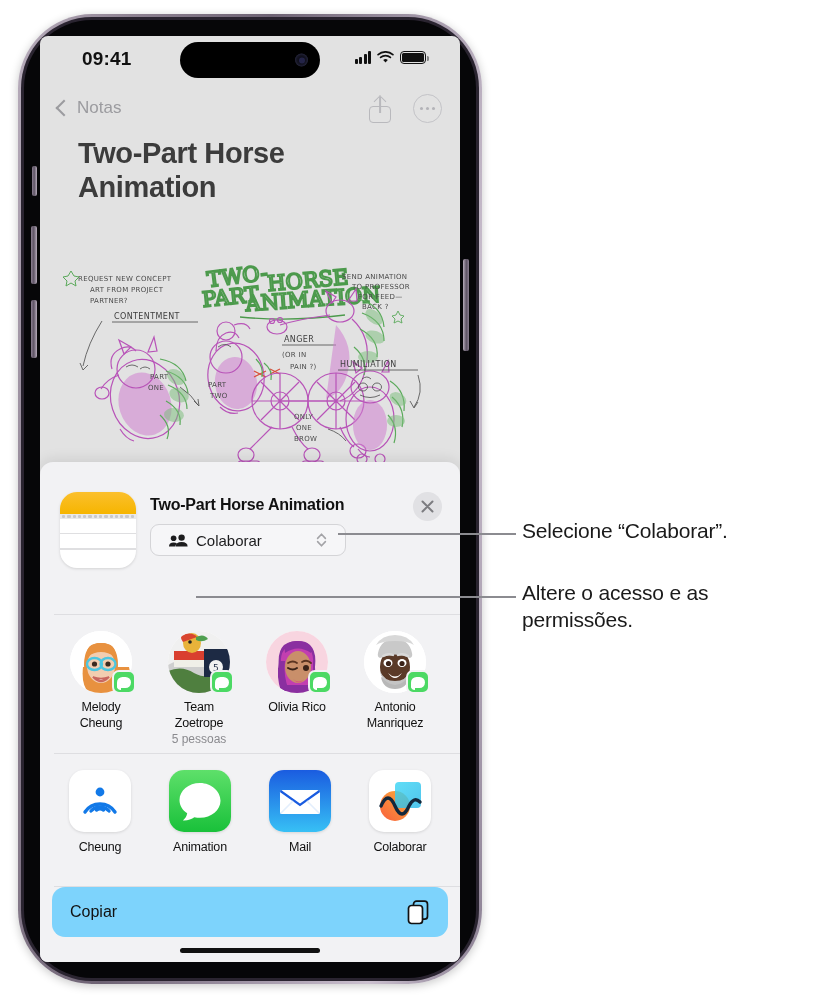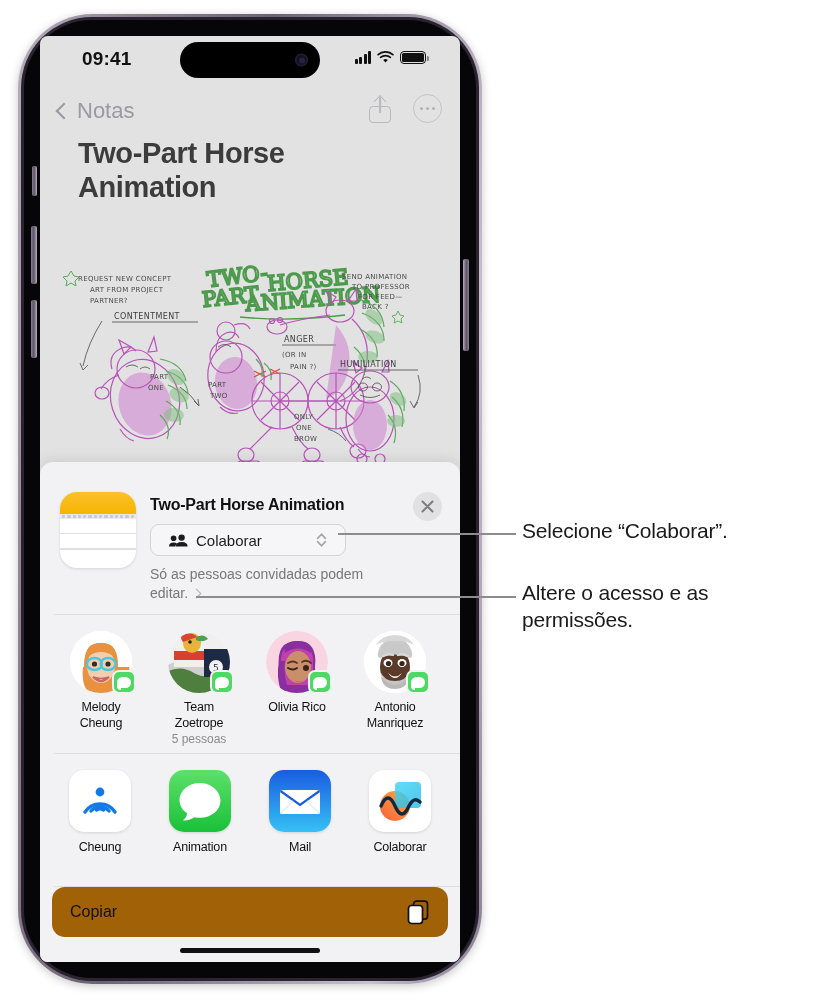--- a/index.html
+++ b/index.html
@@ -152,21 +152,21 @@
     width: 100%;
     height: 44px;
   }
   .back-link {
     position: absolute;
     left: 18px; top: 6px;
     display: flex;
     align-items: center;
     gap: 5px;
     color: #9b9b9f;
-    font-size: 22px;
+    font-size: 17px;
   }
   .chev-left {
     width: 10px; height: 10px;
     border-left: 2.2px solid #9b9b9f;
     border-bottom: 2.2px solid #9b9b9f;
     transform: rotate(45deg);
     margin-right: 2px;
   }
   .nav-actions {
     position: absolute;
@@ -424,21 +424,21 @@
   .app-name {
     font-size: 12.5px;
     color: #111;
     line-height: 1.25;
     letter-spacing: -0.2px;
   }
 
   
   .actions-card {
     margin: 0 12px;
-    background: #a16207;
+    background: #7dd3fc;
     border-radius: 13px;
     overflow: hidden;
   }
   .action-row {
     height: 50px;
     display: flex;
     align-items: center;
     justify-content: space-between;
     padding: 0 18px;
   }
@@ -763,21 +763,20 @@
               <circle cx="4.6" cy="4.2" r="2.8" fill="#1c1c1e"></circle>
               <path d="M0 12.6 q0 -4.2 4.6 -4.2 q2.2 0 3.4 1 q-1.6 1.3 -1.8 3.2 z" fill="#1c1c1e"></path>
             </svg>
             <span class="collab-label">Colaborar</span>
             <svg class="updown" width="11" height="16" viewBox="0 0 11 16">
               <path d="M1.6 6.4 L5.5 2.2 L9.4 6.4" stroke="#6d6d72" stroke-width="1.6" fill="none" stroke-linecap="round" stroke-linejoin="round"></path>
               <path d="M1.6 9.6 L5.5 13.8 L9.4 9.6" stroke="#6d6d72" stroke-width="1.6" fill="none" stroke-linecap="round" stroke-linejoin="round"></path>
             </svg>
           </div>
 
-          <div class="perm-text"><span>Só as pessoas convidadas podem editar.</span><span class="perm-chev"></span></div>
         </div>
 
         <div class="divider"></div>
 
         <div class="contacts-row">
 
           <div class="contact">
             <div class="av-wrap">
               <div class="avatar">
                 <svg width="62" height="62" viewBox="0 0 62 62">

